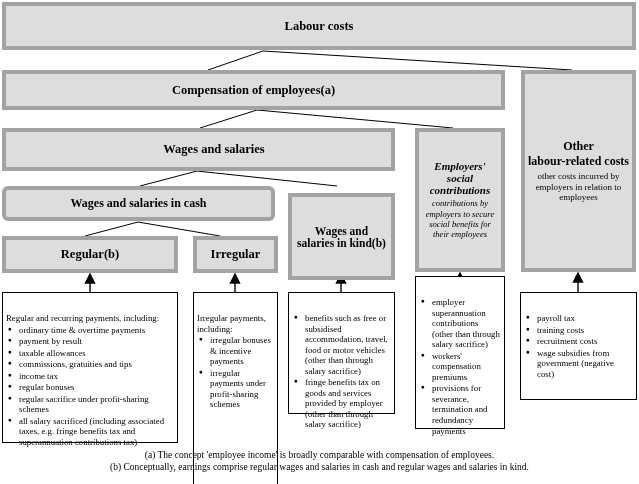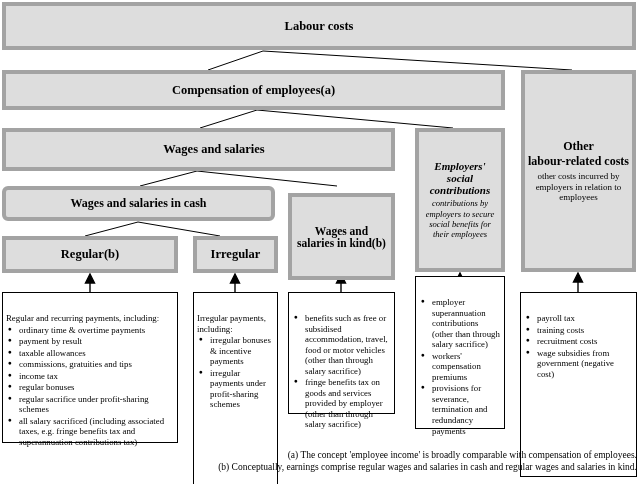--- a/index.html
+++ b/index.html
@@ -29,26 +29,26 @@
   .b-other .node-desc { font-size:9px; }
   .detail {
     position:absolute; box-sizing:border-box; z-index:2;
     background:#ffffff; border:1.5px solid #000;
     font-size:8.8px; line-height:1.2; padding:20px 3px; text-align:left;
   }
   .d1 { left:2px;   top:292px; width:176px; height:151px; }
   .d2 { left:193px; top:292px; width:85px;  height:196px; }
   .d3 { left:288px; top:292px; width:107px; height:122px; }
   .d4 { left:415px; top:276px; width:90px;  height:153px; }
-  .d5 { left:520px; top:292px; width:117px; height:185px; }
+  .d5 { left:520px; top:292px; width:117px; height:108px; }
   .detail-header { margin-bottom:1px; }
   .li { position:relative; padding-left:13px; margin-bottom:1px; }
   .li::before { content:"\25CF"; position:absolute; left:2px; top:0; font-size:6.5px; }
   .footnotes { position:absolute; left:2px; top:449px; width:635px; z-index:2;
-               font-size:9.5px; line-height:12px; text-align:right; }
+               font-size:9.5px; line-height:12px; text-align:center; }
 </style>
 </head>
 <body>
 
 <div class="canvas">
 
   <svg class="connectors" width="639" height="484" viewBox="0 0 639 484">
     <g stroke="#000" stroke-width="1" fill="none">
       <polyline points="208,70 263,51 572,70"></polyline>
       <polyline points="200,128 257,110 453,128"></polyline>

